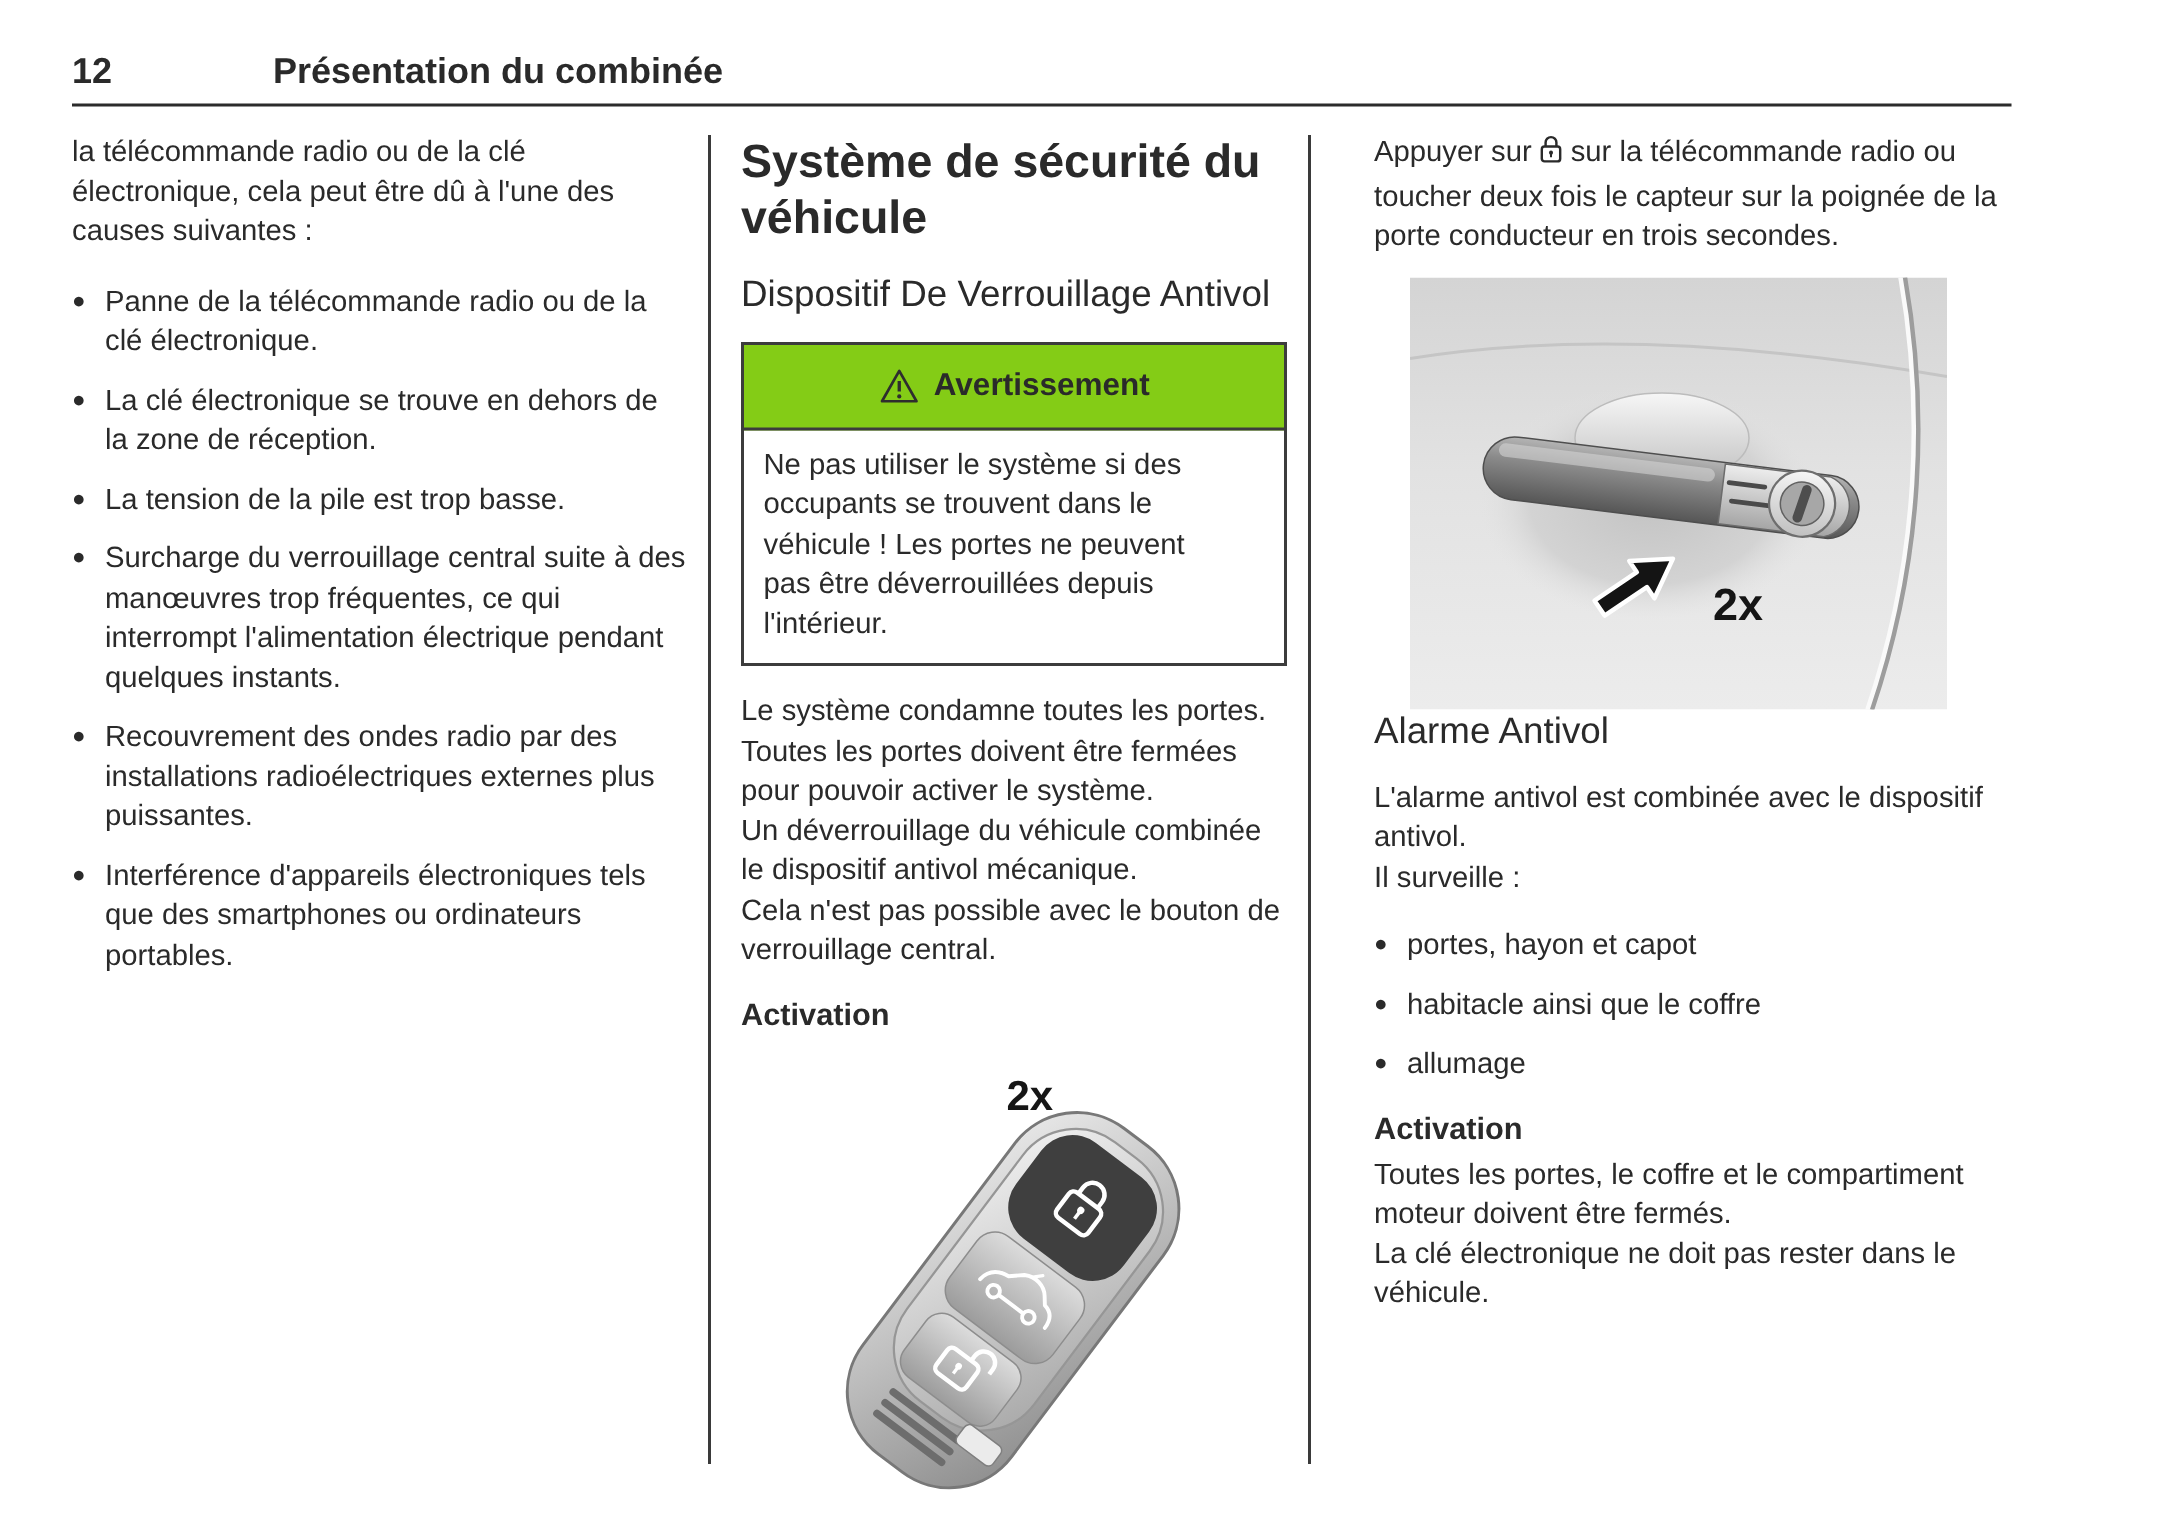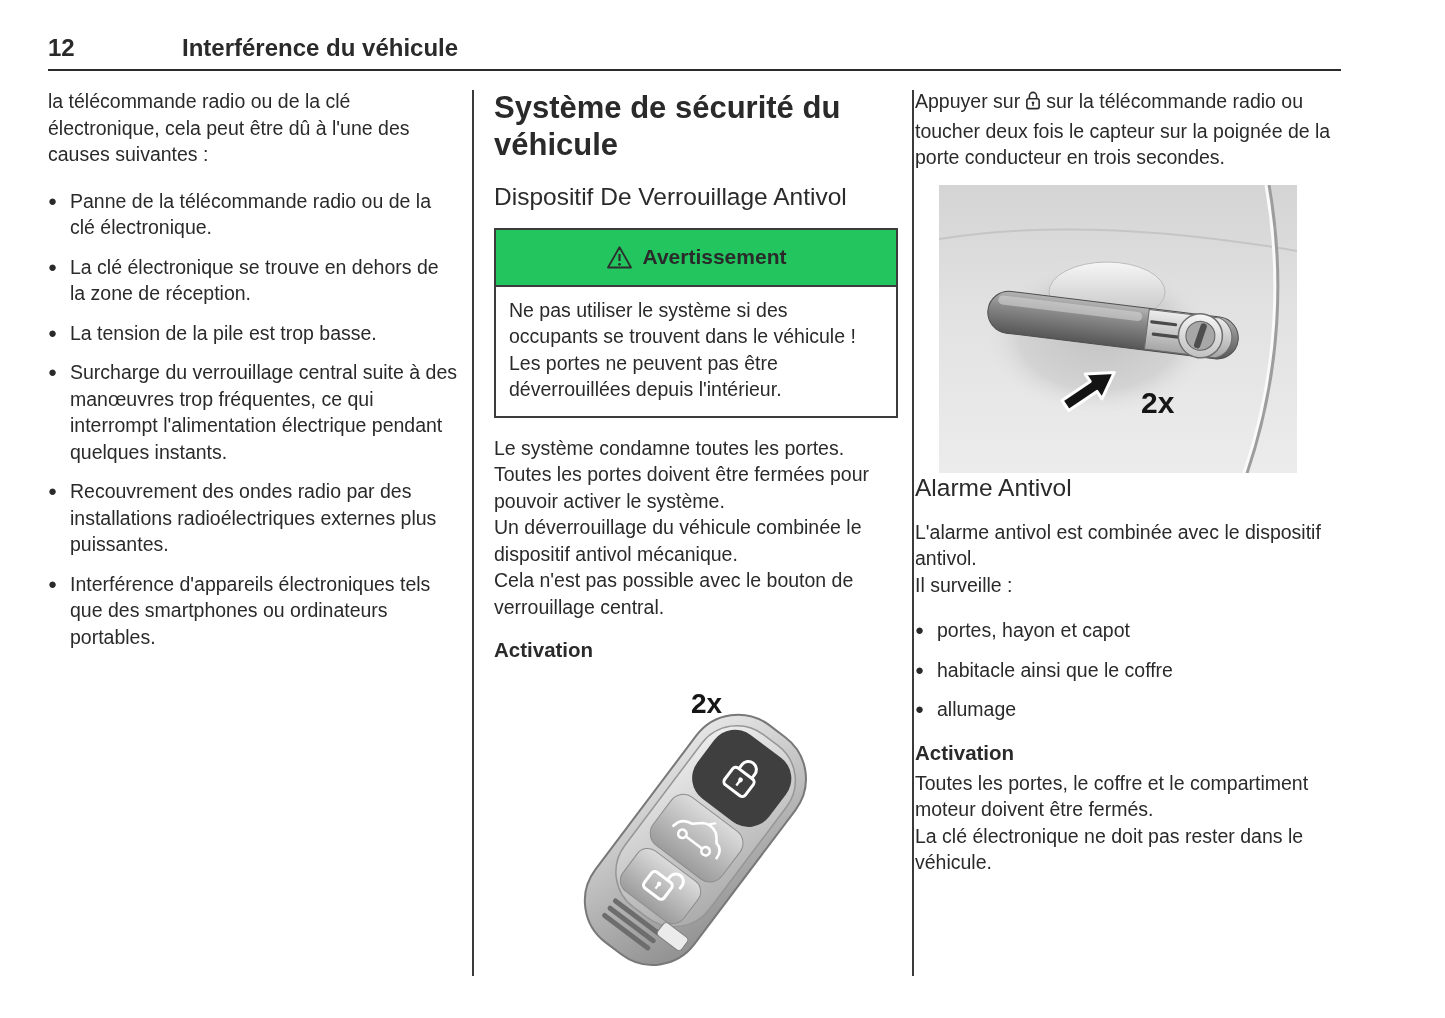--- a/index.html
+++ b/index.html
@@ -16,41 +16,41 @@
   
   .page-header { display:flex; align-items:center; }
   .page-num { font-size:24px; font-weight:bold; width:134px; flex:none; }
   .chapter  { font-size:24px; font-weight:bold; }
   .header-rule { border:none; border-top:2px solid #2b2b2b; margin:7px 0 0 0; }
 
   
   .columns { display:flex; margin-top:17px; }
   .col { font-size:19.5px; line-height:26.5px; }
   .col-left   { width:424px; padding-right:14px; flex:none; }
-  .col-middle { width:438px; padding:0 14px 0 20px; flex:none; }
-  .col-right  { flex:1; padding-left:1px; }
+  .col-middle { width:398px; padding:0 14px 0 20px; flex:none; }
+  .col-right  { flex:1; padding-left:19px;margin-left:23px; }
   .vsep { width:2px; background:#3a3a3a; height:886px; flex:none; margin-top:2px; }
 
   p.body { margin:0 0 14px 0; }
   .sent { display:block; }
 
   ul.bullets { list-style:none; margin:20px 0 16px 0; padding:0; }
   ul.bullets li { display:flex; margin-bottom:13px; }
   ul.bullets .b { width:22px; flex:none; font-size:15px; line-height:26.5px; }
 
   h1.sec-title { font-size:31px; line-height:37px; font-weight:bold; margin:1px 0 19px 0; }
   h2.sub-title { font-size:24.5px; line-height:30px; font-weight:normal; margin:0 0 16px 0; }
   h3.minor-title { font-size:20.5px; line-height:27px; font-weight:bold; margin:16px 0 4px 0; }
 
   .ref { white-space:nowrap; }
 
   
   .warning-box { border:2px solid #3c3c3c; margin:4px 0 17px 0; }
   .warning-head {
-    background:#22c55e; border-bottom:2px solid #3c3c3c;
+    background:#84cc16; border-bottom:2px solid #3c3c3c;
     display:flex; align-items:center; justify-content:center; gap:10px;
     font-weight:bold; font-size:21px; padding:14px 0;
   }
   .warning-body { padding:10px 31px 13px 13px; }
 
   
   figure { margin:0; }
   .fob-figure { position:relative; width:330px; height:300px; margin:26px auto 0 auto; }
   .fob-figure .fig-label {
     position:absolute; left:160px; top:2px;
@@ -64,21 +64,21 @@
   .col-right ul.bullets { margin-top:19px; }
   .alarm-title { margin-top:44px; }
 </style>
 </head>
 <body>
 
 <div class="page">
 
   <header class="page-header">
     <span class="page-num">12</span>
-    <span class="chapter">Interférence du véhicule</span>
+    <span class="chapter">Présentation du combinée</span>
   </header>
   <hr class="header-rule">
 
   <main class="columns">
 
     <section class="col col-left">
       <p class="body">la télécommande radio ou de la clé électronique, cela peut être dû à l'une des causes suivantes :</p>
 
       <ul class="bullets">
         <li>

